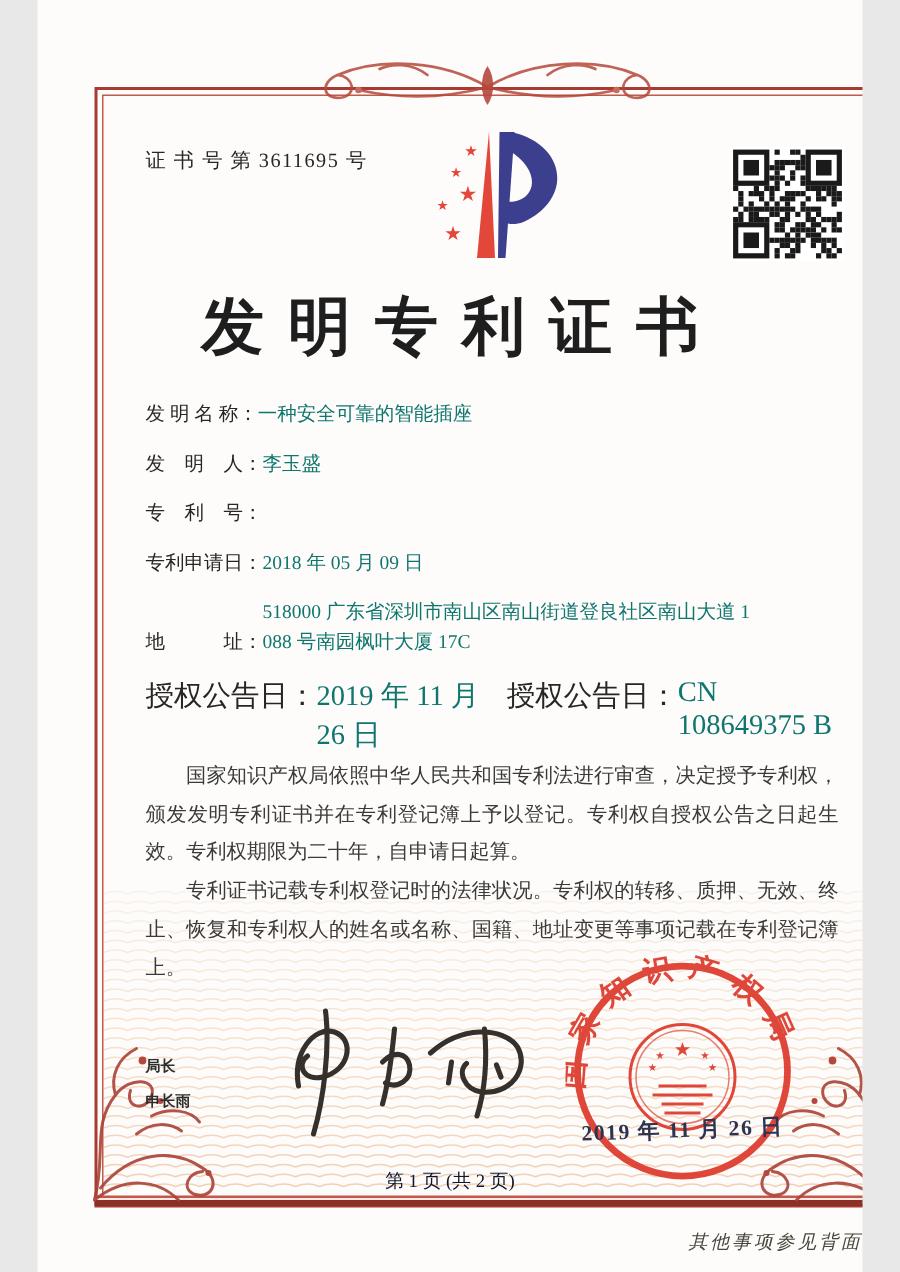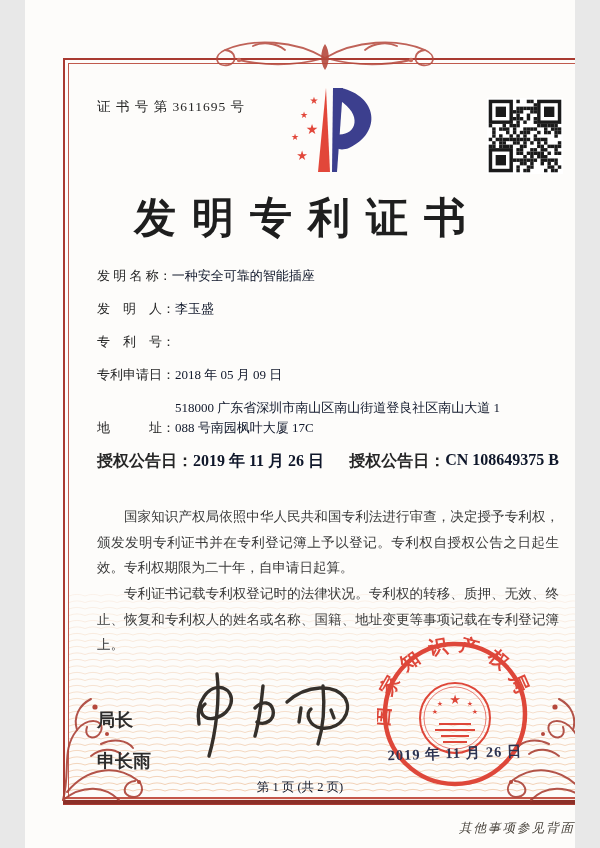--- a/index.html
+++ b/index.html
@@ -39,34 +39,34 @@
   .title{
     position:absolute; left:0; top:190px; width:100%; z-index:5;
     text-align:center; font-size:42px; font-weight:bold;
     letter-spacing:16px; padding-left:16px; box-sizing:border-box;
     color:#1e1e1e;
   }
   
   .fields{position:absolute; left:72px; top:266px; width:462px; z-index:5;}
   .field-row{display:flex; align-items:flex-end; margin-bottom:13.5px; font-size:13px; line-height:1.5;}
   .field-label{white-space:pre; flex:none; color:#262626;}
-  .field-value{white-space:pre-line; color:#0f172a;}
-  .grant-row{display:flex; justify-content:space-between; font-size:16px; margin-top:2px;font-weight:bold;}
+  .field-value{white-space:pre-line; color:#0f766e;}
+  .grant-row{display:flex; justify-content:space-between; font-size:19px; margin-top:2px;}
   .pair{display:flex;}
   
   .body-text{position:absolute; left:72px; top:504px; width:462px; z-index:5;}
   .body-text p{
     margin:0; font-size:13.5px; line-height:1.9; text-indent:2em;
     text-align:justify; color:#3a3a3a;
   }
   
   .signer{
     position:absolute; left:72px; top:700px; z-index:5;
     font-family:"Liberation Sans","DejaVu Sans",sans-serif;
-    font-weight:bold; font-size:18px; line-height:2.3; color:#2d2d2d;
+    font-weight:bold; font-size:10px; line-height:2.3; color:#2d2d2d;
   }
   .signature{position:absolute; left:146px; top:664px; z-index:6;}
   .seal{position:absolute; left:352px; top:636px; z-index:6;}
   .page-info{
     position:absolute; left:0; top:779px; width:100%; z-index:5;
     text-align:center; font-size:12.5px; color:#0f172a;
   }
   .back-note{
     position:absolute; left:0; top:820px; width:100%; z-index:5;
     text-align:right; font-size:12.5px; letter-spacing:2px; color:#4a453e;

